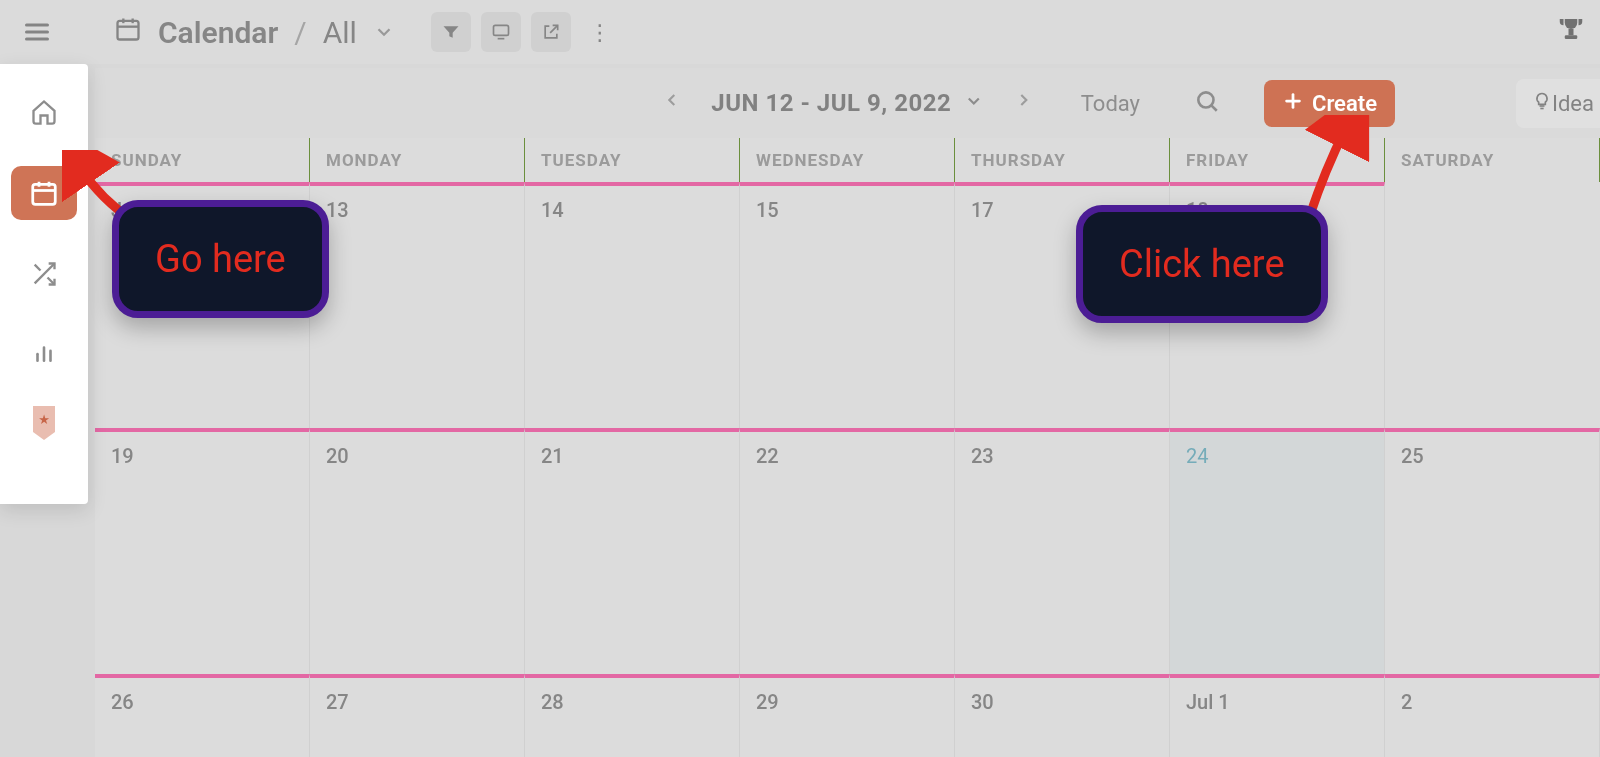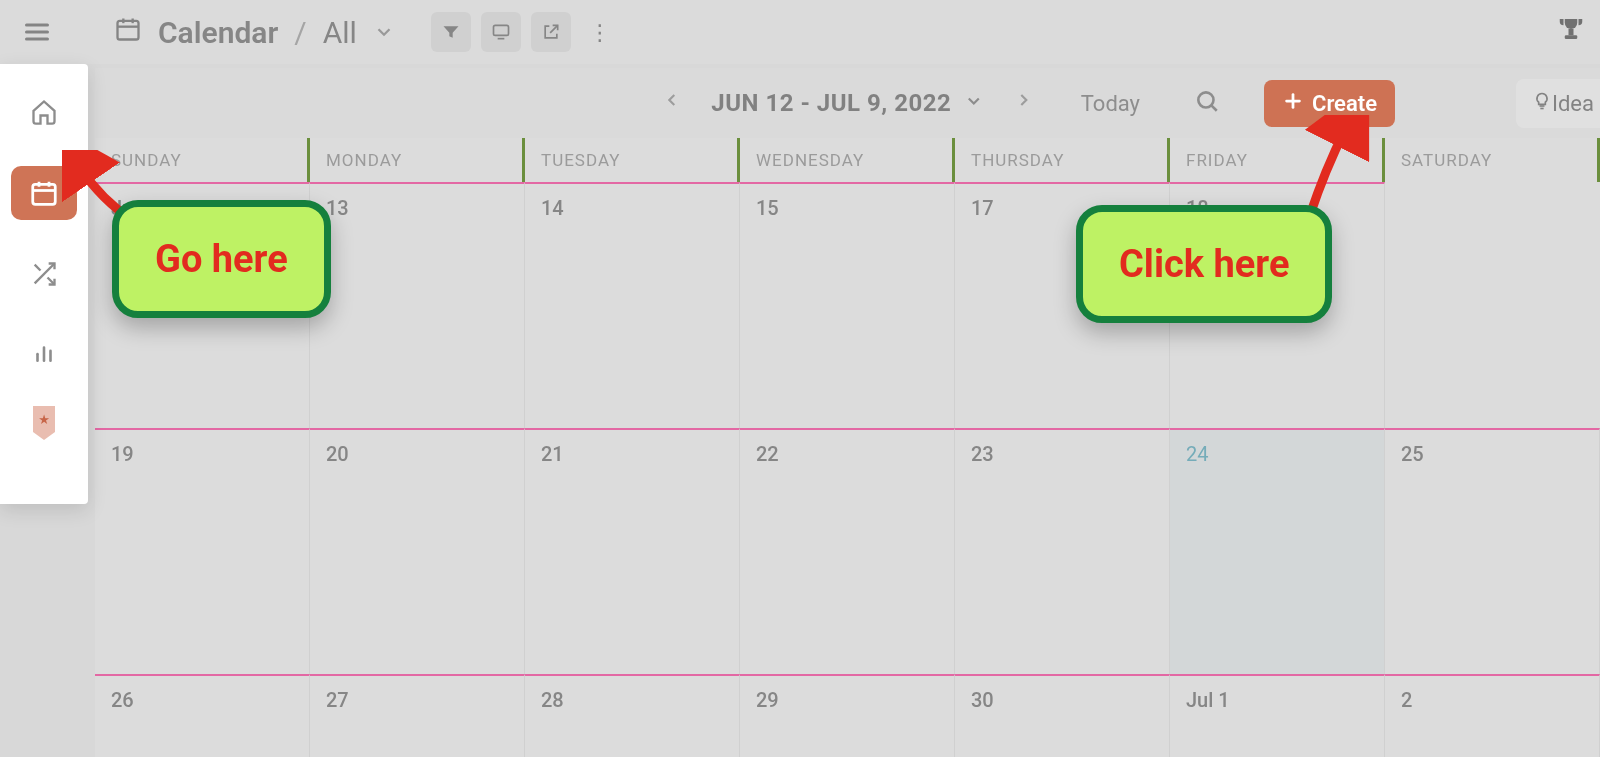--- a/index.html
+++ b/index.html
@@ -115,44 +115,44 @@
     top: 138px; left: 95px; right: 0; bottom: 0;
     background: #e3e3e3;
   }
   .dayheaders {
     display: grid;
     grid-template-columns: repeat(7, 1fr);
     height: 44px;
   }
   .dayheaders > div {
     padding: 12px 16px 0 16px;
-    font-size: 17px; font-weight: 400;
+    font-size: 17px; font-weight: 700;
     letter-spacing: 1px; color:#8c8c8c;
-    border-right: 3px solid #4d7c0f;
+    border-right: 1px solid #4d7c0f;
   }
   .weeks { display: grid; grid-template-rows: 246px 246px 100px; }
   .week { display: grid; grid-template-columns: repeat(7, 1fr); }
   .cell {
-    border-top: 2px solid #ec4899;
+    border-top: 4px solid #ec4899;
     border-right: 1px solid #d3d3d3;
     padding: 12px 16px;
     font-size: 20px; color:#707070; font-weight: 500;
     background:#e3e3e3;
     position: relative;
   }
   .cell.today-cell { background:#d7dcde; }
   .cell.today-cell .num{ color:#5aa3b4; font-weight:400;}
   
   .callout {
     position: absolute;
-    background: #bef264;
-    border: 7px solid #15803d;
+    background: #0f172a;
+    border: 7px solid #4c1d95;
     border-radius: 26px;
     color: #e22b1f;
-    font-size: 38px; font-weight: 700;
+    font-size: 38px; font-weight: 400;
     padding: 30px 36px;
     z-index: 10;
     box-shadow: 0 10px 22px rgba(0,0,0,0.25);
     white-space: nowrap;
   }
   .arrow {
     position: absolute;
     z-index: 10;
     pointer-events: none;
   }

